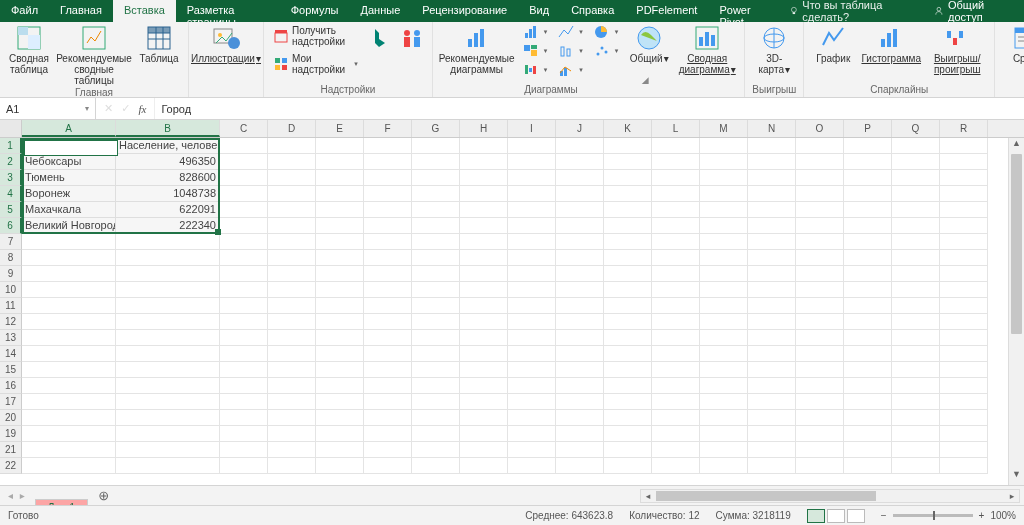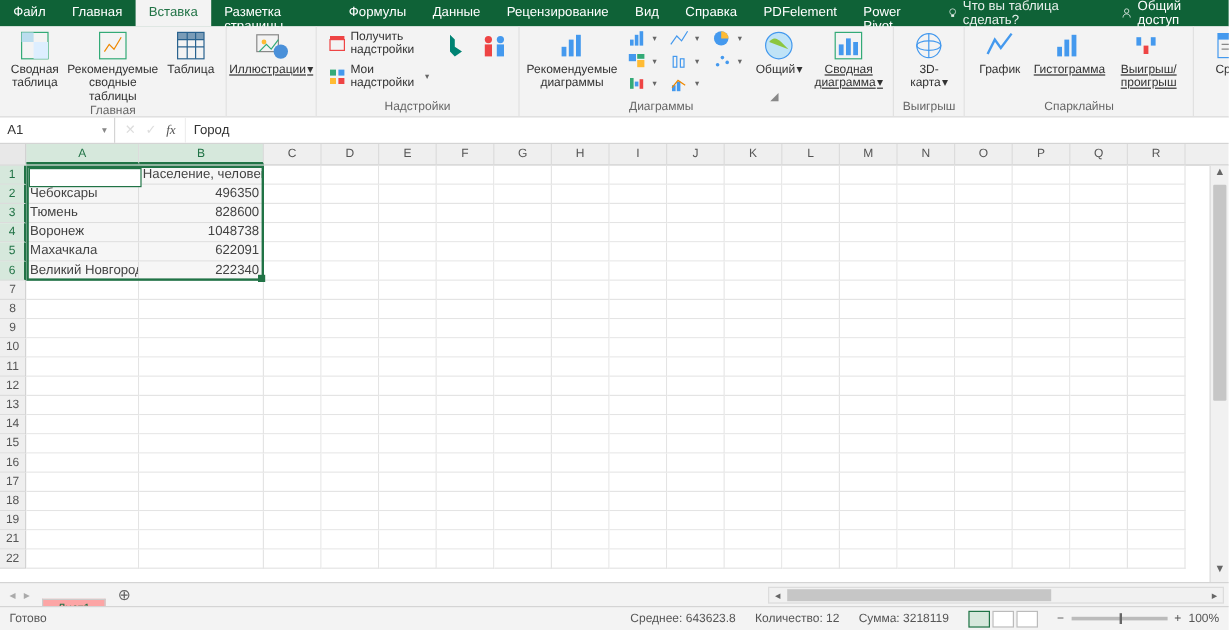--- a/index.html
+++ b/index.html
@@ -778,21 +778,21 @@
         <div class="cell" style="width: 48px;"></div>
         <div class="cell" style="width: 48px;"></div>
         <div class="cell" style="width: 48px;"></div>
         <div class="cell" style="width: 48px;"></div>
         <div class="cell" style="width: 48px;"></div>
         <div class="cell" style="width: 48px;"></div>
         <div class="cell" style="width: 48px;"></div>
         <div class="cell" style="width: 48px;"></div>
       </div>
       <div class="row">
-        <div class="row-h">18</div>
+        <div class="row-h">20</div>
         <div class="cell" style="width: 94px;"></div>
         <div class="cell" style="width: 104px;"></div>
         <div class="cell" style="width: 48px;"></div>
         <div class="cell" style="width: 48px;"></div>
         <div class="cell" style="width: 48px;"></div>
         <div class="cell" style="width: 48px;"></div>
         <div class="cell" style="width: 48px;"></div>
         <div class="cell" style="width: 48px;"></div>
         <div class="cell" style="width: 48px;"></div>
         <div class="cell" style="width: 48px;"></div>

